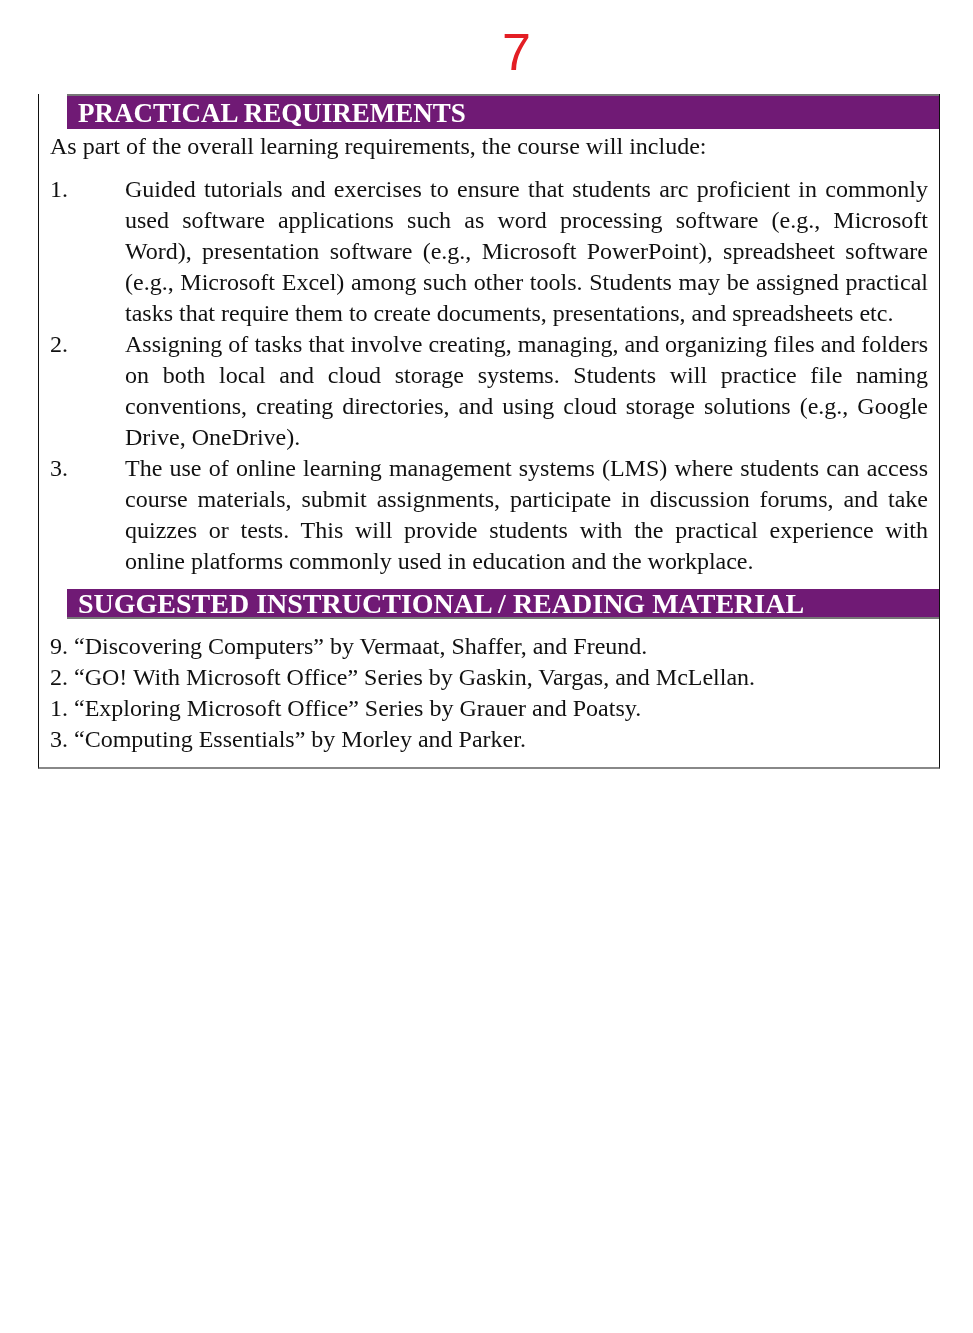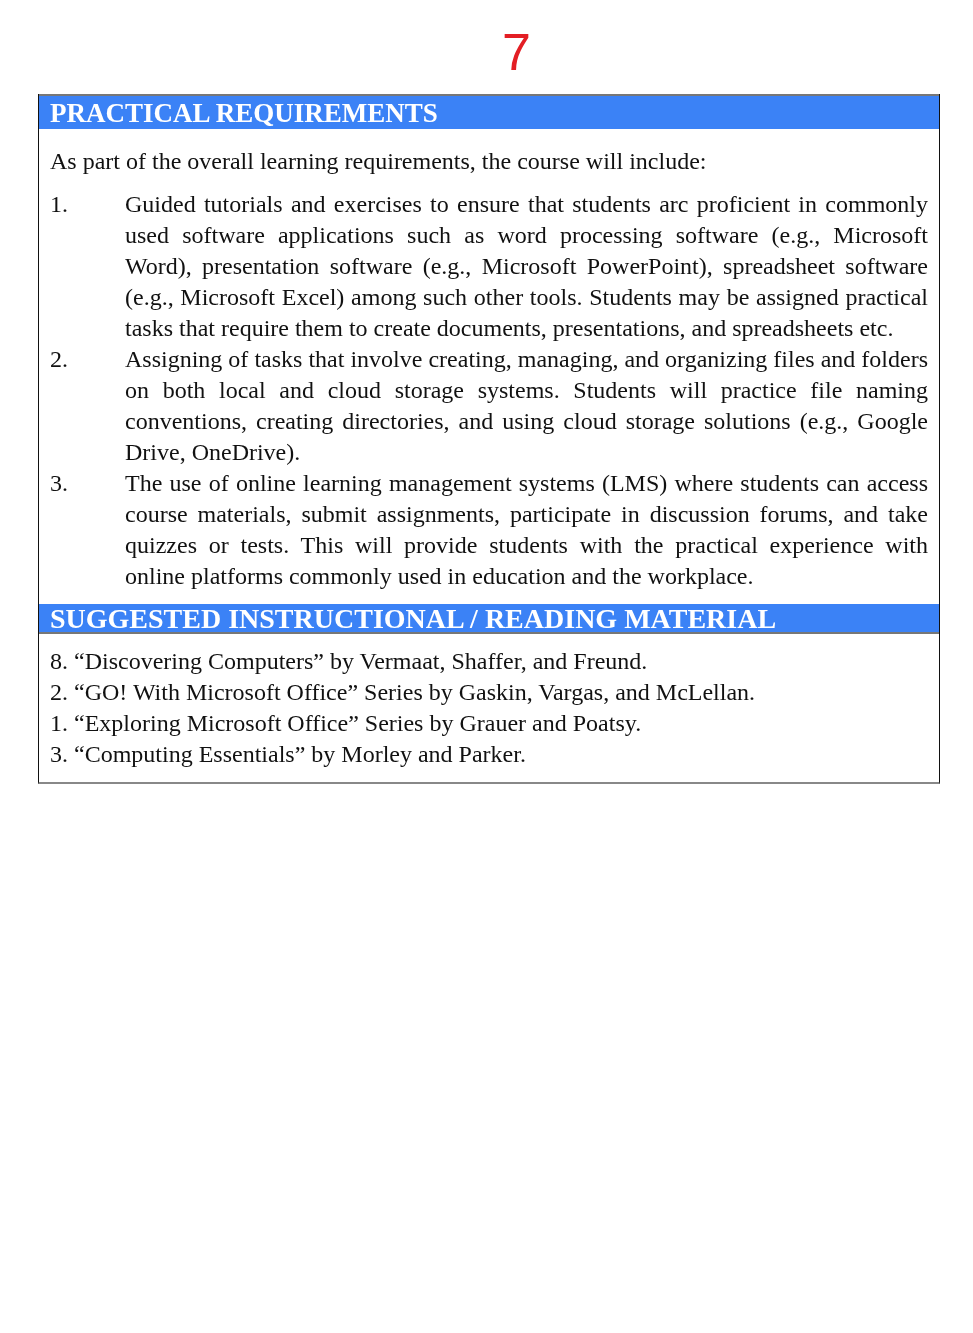--- a/index.html
+++ b/index.html
@@ -31,46 +31,47 @@
     position: absolute;
     left: 38px;
     top: 94px;
     width: 900px;
     border-left: 1px solid #111;
     border-right: 1px solid #111;
     border-bottom: 2px solid #888;
     box-sizing: content-box;
   }
   .section-header {
-    background: #3b82f6;
+    background: #701a75;
     color: #ffffff;
     font-weight: bold;
     padding-left: 11px;
     box-sizing: border-box;
     white-space: nowrap;
+    margin-left: 28px;
   }
   .section-header.first {
     border-top: 2px solid #777;
     height: 35px;
     font-size: 27px;
     line-height: 34px;
   }
   .section-header.second {
     height: 30px;
     font-size: 28px;
     line-height: 30px;
     border-bottom: 2px solid #777;
   }
   .section-body {
     padding: 0 11px 0 11px;
     font-size: 24px;
     line-height: 31px;
   }
   .intro {
-    padding-top: 17px;
+    padding-top: 2px;
     padding-bottom: 12px;
   }
   .req-list {
     padding-bottom: 12px;
   }
   .req-item {
     display: flex;
     align-items: flex-start;
   }
   .req-num {
@@ -114,19 +115,19 @@
       <div class="req-item">
         <span class="req-num">3.</span>
         <span class="req-text">The use of online learning management systems (LMS) where students can access course materials, submit assignments, participate in discussion forums, and take quizzes or tests. This will provide students with the practical experience with online platforms commonly used in education and the workplace.</span>
       </div>
     </div>
   </div>
 
   <div class="section-header second">SUGGESTED INSTRUCTIONAL / READING MATERIAL</div>
 
   <div class="section-body reading-list">
-    <div class="reading-item">8. “Discovering Computers” by Vermaat, Shaffer, and Freund.</div>
+    <div class="reading-item">9. “Discovering Computers” by Vermaat, Shaffer, and Freund.</div>
     <div class="reading-item">2. “GO! With Microsoft Office” Series by Gaskin, Vargas, and McLellan.</div>
     <div class="reading-item">1. “Exploring Microsoft Office” Series by Grauer and Poatsy.</div>
     <div class="reading-item">3. “Computing Essentials” by Morley and Parker.</div>
   </div>
 
 </div>
 
 </body></html>

